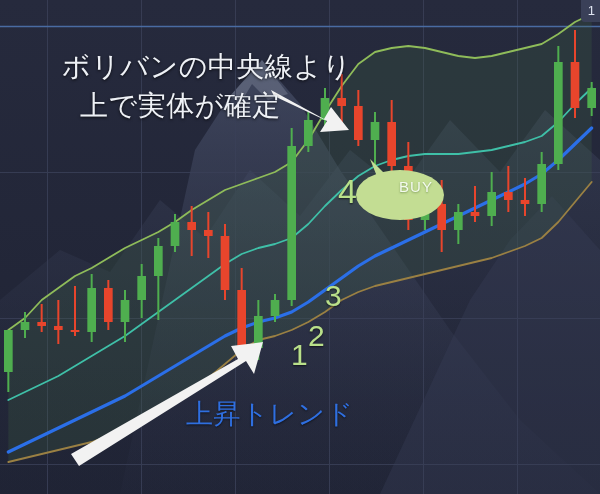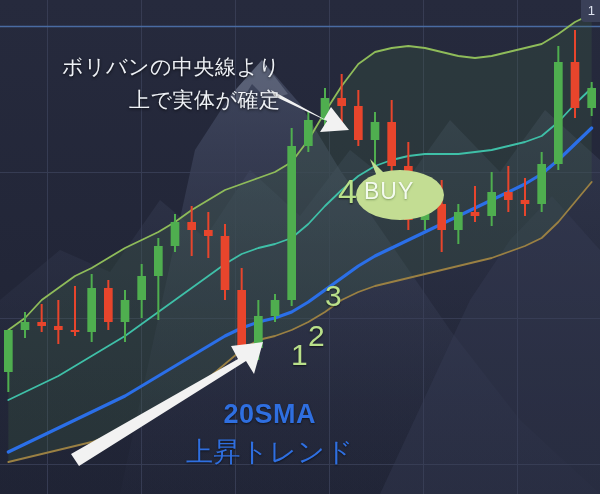--- a/index.html
+++ b/index.html
@@ -8,26 +8,26 @@
     background:#232739;
     font-family:"Liberation Sans","DejaVu Sans",sans-serif;
     user-select:none;
   }
   .layer{position:absolute;left:0;top:0;width:600px;height:494px;}
   svg.layer{display:block;}
 
   
   .anno{position:absolute;white-space:nowrap;}
   #anno-top{
-    left:62px;top:50px;color:#eef1f6;font-size:21px;line-height:33px;
-    text-align:right;letter-spacing:.5px;
+    left:62px;top:50px;color:#eef1f6;font-size:28px;line-height:33px;
+    text-align:left;letter-spacing:.5px;
     text-shadow:0 1px 3px rgba(0,0,0,.75);
   }
   #anno-top div{display:block;}
-  #anno-top .l2{margin-left:18px;}
+  #anno-top .l2{margin-left:18px;margin-top:6px;}
 
   #anno-sma{
     left:186px;top:395px;color:#2f6fe0;font-size:27px;line-height:38px;
     font-weight:700;text-align:center;letter-spacing:.5px;
     text-shadow:0 1px 2px rgba(0,0,0,.55);
   }
   #anno-sma .l2{font-weight:400;}
 
   
   .numlbl{
@@ -35,22 +35,22 @@
     line-height:1;text-shadow:0 1px 2px rgba(0,0,0,.6);
   }
   #num1{left:291px;top:340px;}
   #num2{left:308px;top:321px;}
   #num3{left:325px;top:281px;}
   #num4{left:338px;top:174px;font-size:34px;}
 
   
   #buy-callout{position:absolute;left:356px;top:159px;width:88px;height:62px;}
   #buy-label{
-    position:absolute;left:364px;top:178px;width:88px;
-    color:#f4fbef;font-size:23px;letter-spacing:1px;
+    position:absolute;left:372px;top:178px;width:88px;
+    text-align:center;color:#f4fbef;font-size:15px;letter-spacing:1px;
     text-shadow:0 1px 2px rgba(60,90,40,.5);
   }
 
   
   #price-badge{
     position:absolute;right:0;top:0;
     background:#3a4058;color:#dfe4f0;
     font-size:13px;padding:3px 5px 4px 7px;
     border-bottom-left-radius:4px;
   }
@@ -199,19 +199,18 @@
   <div class="numlbl" id="num2">2</div>
   <div class="numlbl" id="num3">3</div>
   <div class="numlbl" id="num4">4</div>
 
   <div class="anno" id="anno-top">
     <div>ボリバンの中央線より</div>
     <div class="l2">上で実体が確定</div>
   </div>
 
   <div class="anno" id="anno-sma">
-    <div>20SMA</div>
     <div class="l2">上昇トレンド</div>
   </div>
 
   <div id="price-badge">1</div>
 
 </div>
 
 </body></html>

